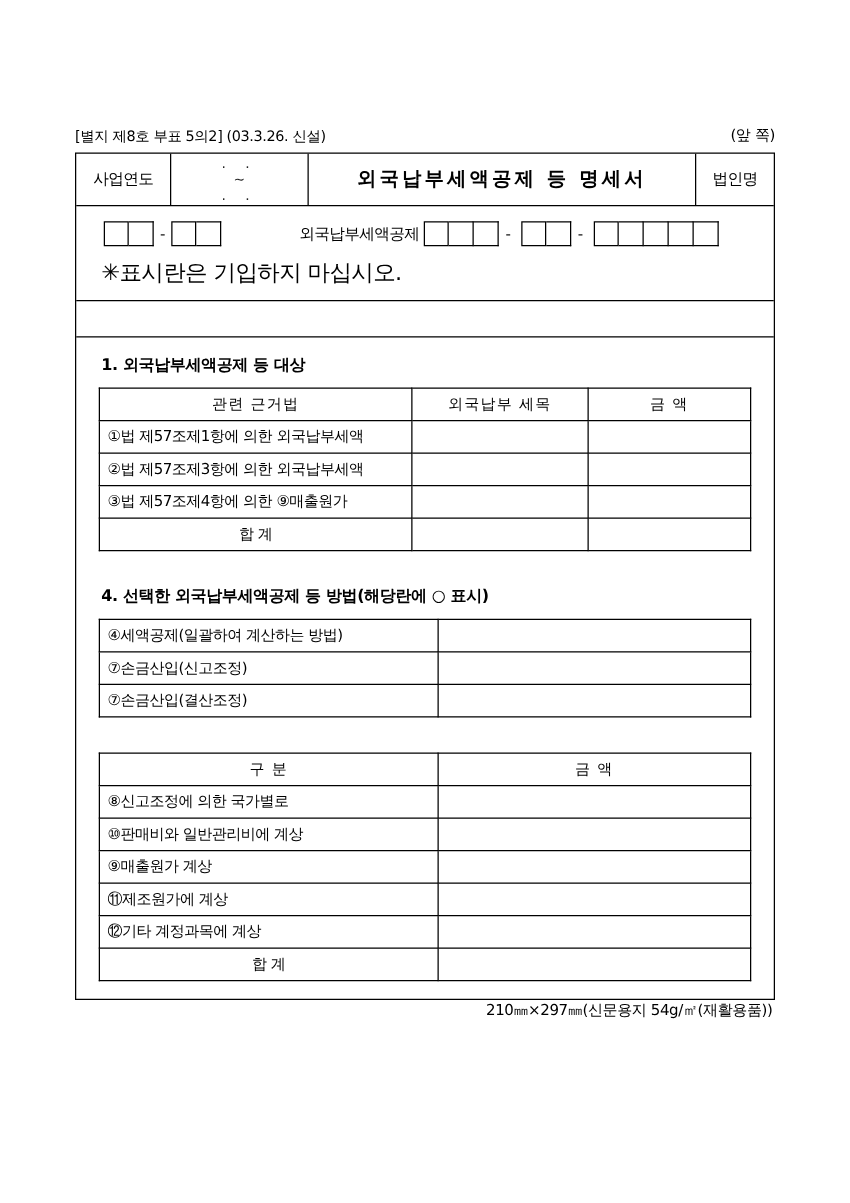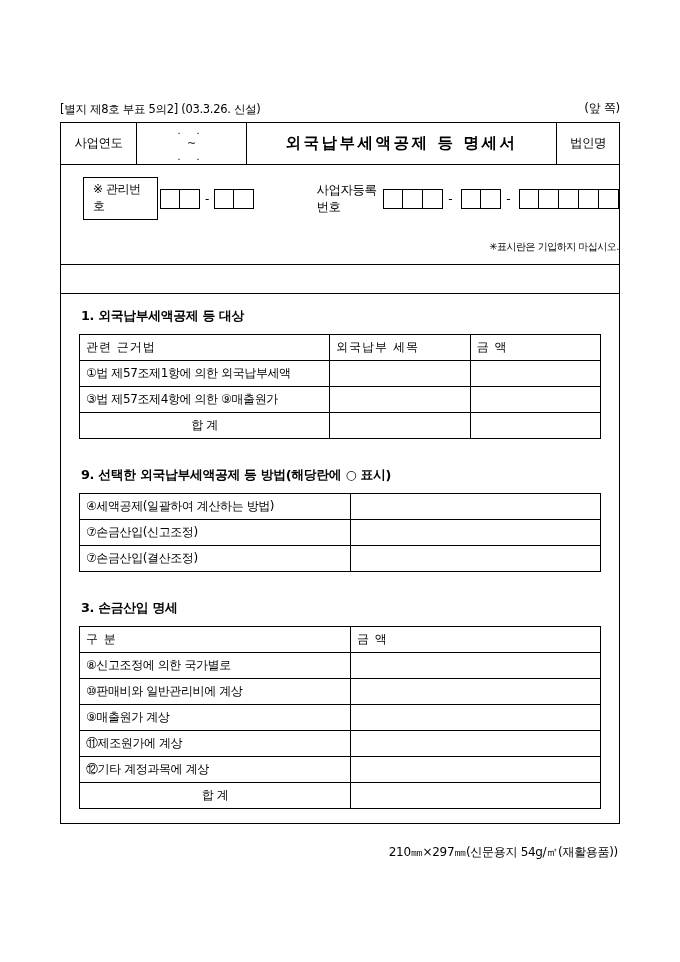--- a/index.html
+++ b/index.html
@@ -131,25 +131,24 @@
   }
   .biznum {
     margin-left: 62px;
     display: flex;
     align-items: center;
     font-size: 12.5px;
     letter-spacing: -0.5px;
   }
   .biznum .boxes { margin-left: 4px; }
   .note {
-    font-size: 10px;
+    font-size: 18px;
     letter-spacing: -0.5px;
     padding-left: 20px;
-    margin-top: 20px;
-    text-align: right;
+    margin-top: 9px;
   }
 
   
   .spacer {
     height: 28px;
     border-bottom: 1.4px solid #000;
   }
 
   
   .section {
@@ -174,35 +173,35 @@
   table.grid th, table.grid td {
     border: 1px solid #000;
     height: 26px;
     font-size: 12px;
     font-weight: normal;
     letter-spacing: -0.4px;
     padding: 0 6px;
     box-sizing: border-box;
   }
   table.grid th {
-    text-align: left;
+    text-align: center;
     letter-spacing: 1px;
   }
   td.lbl { text-align: left; margin-top: 22px; }
   td.blank { }
   td.total {
     text-align: center;
     font-weight: bold;
     letter-spacing: 6px;
   }
   .thick-top > th, .thick-top > td { border-top: 1.3px solid #000; }
 
   
   .footer {
-    margin-top: 20px;
+    margin-top: 0;
     text-align: right;
     font-size: 12px;
     letter-spacing: -0.3px;
     padding-right: 2px;
   }
 </style>
 </head>
 <body>
 
 <div class="page">
@@ -221,36 +220,32 @@
           <div class="yv-line">.    .</div>
           <div class="yv-line" style="letter-spacing:0;">~</div>
           <div class="yv-line">.    .</div>
         </div>
         <div class="cell c-title">외국납부세액공제 등 명세서</div>
         <div class="cell c-corp">법인명</div>
       </div>
 
       <div class="mgmtblock">
         <div class="mgmtrow">
-          <div class="mgmt-label-box">
-            <span>※</span>
-            <span>관리번호</span>
-          </div>
           <div class="boxes">
             <div class="bx first"></div>
             <div class="bx"></div>
           </div>
           <div class="dash">-</div>
           <div class="boxes">
             <div class="bx first"></div>
             <div class="bx"></div>
           </div>
 
           <div class="biznum">
-            <span>사업자등록번호</span>
+            <span>외국납부세액공제</span>
             <div class="boxes">
               <div class="bx first"></div>
               <div class="bx"></div>
               <div class="bx"></div>
             </div>
             <span class="dash">-</span>
             <div class="boxes">
               <div class="bx first"></div>
               <div class="bx"></div>
             </div>
@@ -284,35 +279,40 @@
               <th>금    액</th>
             </tr>
           </thead>
           <tbody>
             <tr>
               <td class="lbl">①법 제57조제1항에 의한 외국납부세액</td>
               <td class="blank"></td>
               <td class="blank"></td>
             </tr>
             <tr>
+              <td class="lbl">②법 제57조제3항에 의한 외국납부세액</td>
+              <td class="blank"></td>
+              <td class="blank"></td>
+            </tr>
+            <tr>
               <td class="lbl">③법 제57조제4항에 의한 ⑨매출원가</td>
               <td class="blank"></td>
               <td class="blank"></td>
             </tr>
             <tr class="thick-top">
               <td class="total">합    계</td>
               <td class="blank"></td>
               <td class="blank"></td>
             </tr>
           </tbody>
         </table>
       </div>
 
       <div class="section sep">
-        <div class="sec-title">9. 선택한 외국납부세액공제 등 방법(해당란에 ○ 표시)</div>
+        <div class="sec-title">4. 선택한 외국납부세액공제 등 방법(해당란에 ○ 표시)</div>
         <table class="grid">
           <colgroup>
             <col style="width:52%">
             <col style="width:48%">
           </colgroup>
           <tbody>
             <tr>
               <td class="lbl">④세액공제(일괄하여 계산하는 방법)</td>
               <td class="blank"></td>
             </tr>
@@ -322,21 +322,20 @@
             </tr>
             <tr>
               <td class="lbl">⑦손금산입(결산조정)</td>
               <td class="blank"></td>
             </tr>
           </tbody>
         </table>
       </div>
 
       <div class="section sep">
-        <div class="sec-title">3. 손금산입 명세</div>
         <table class="grid">
           <colgroup>
             <col style="width:52%">
             <col style="width:48%">
           </colgroup>
           <thead>
             <tr>
               <th>구    분</th>
               <th>금        액</th>
             </tr>

